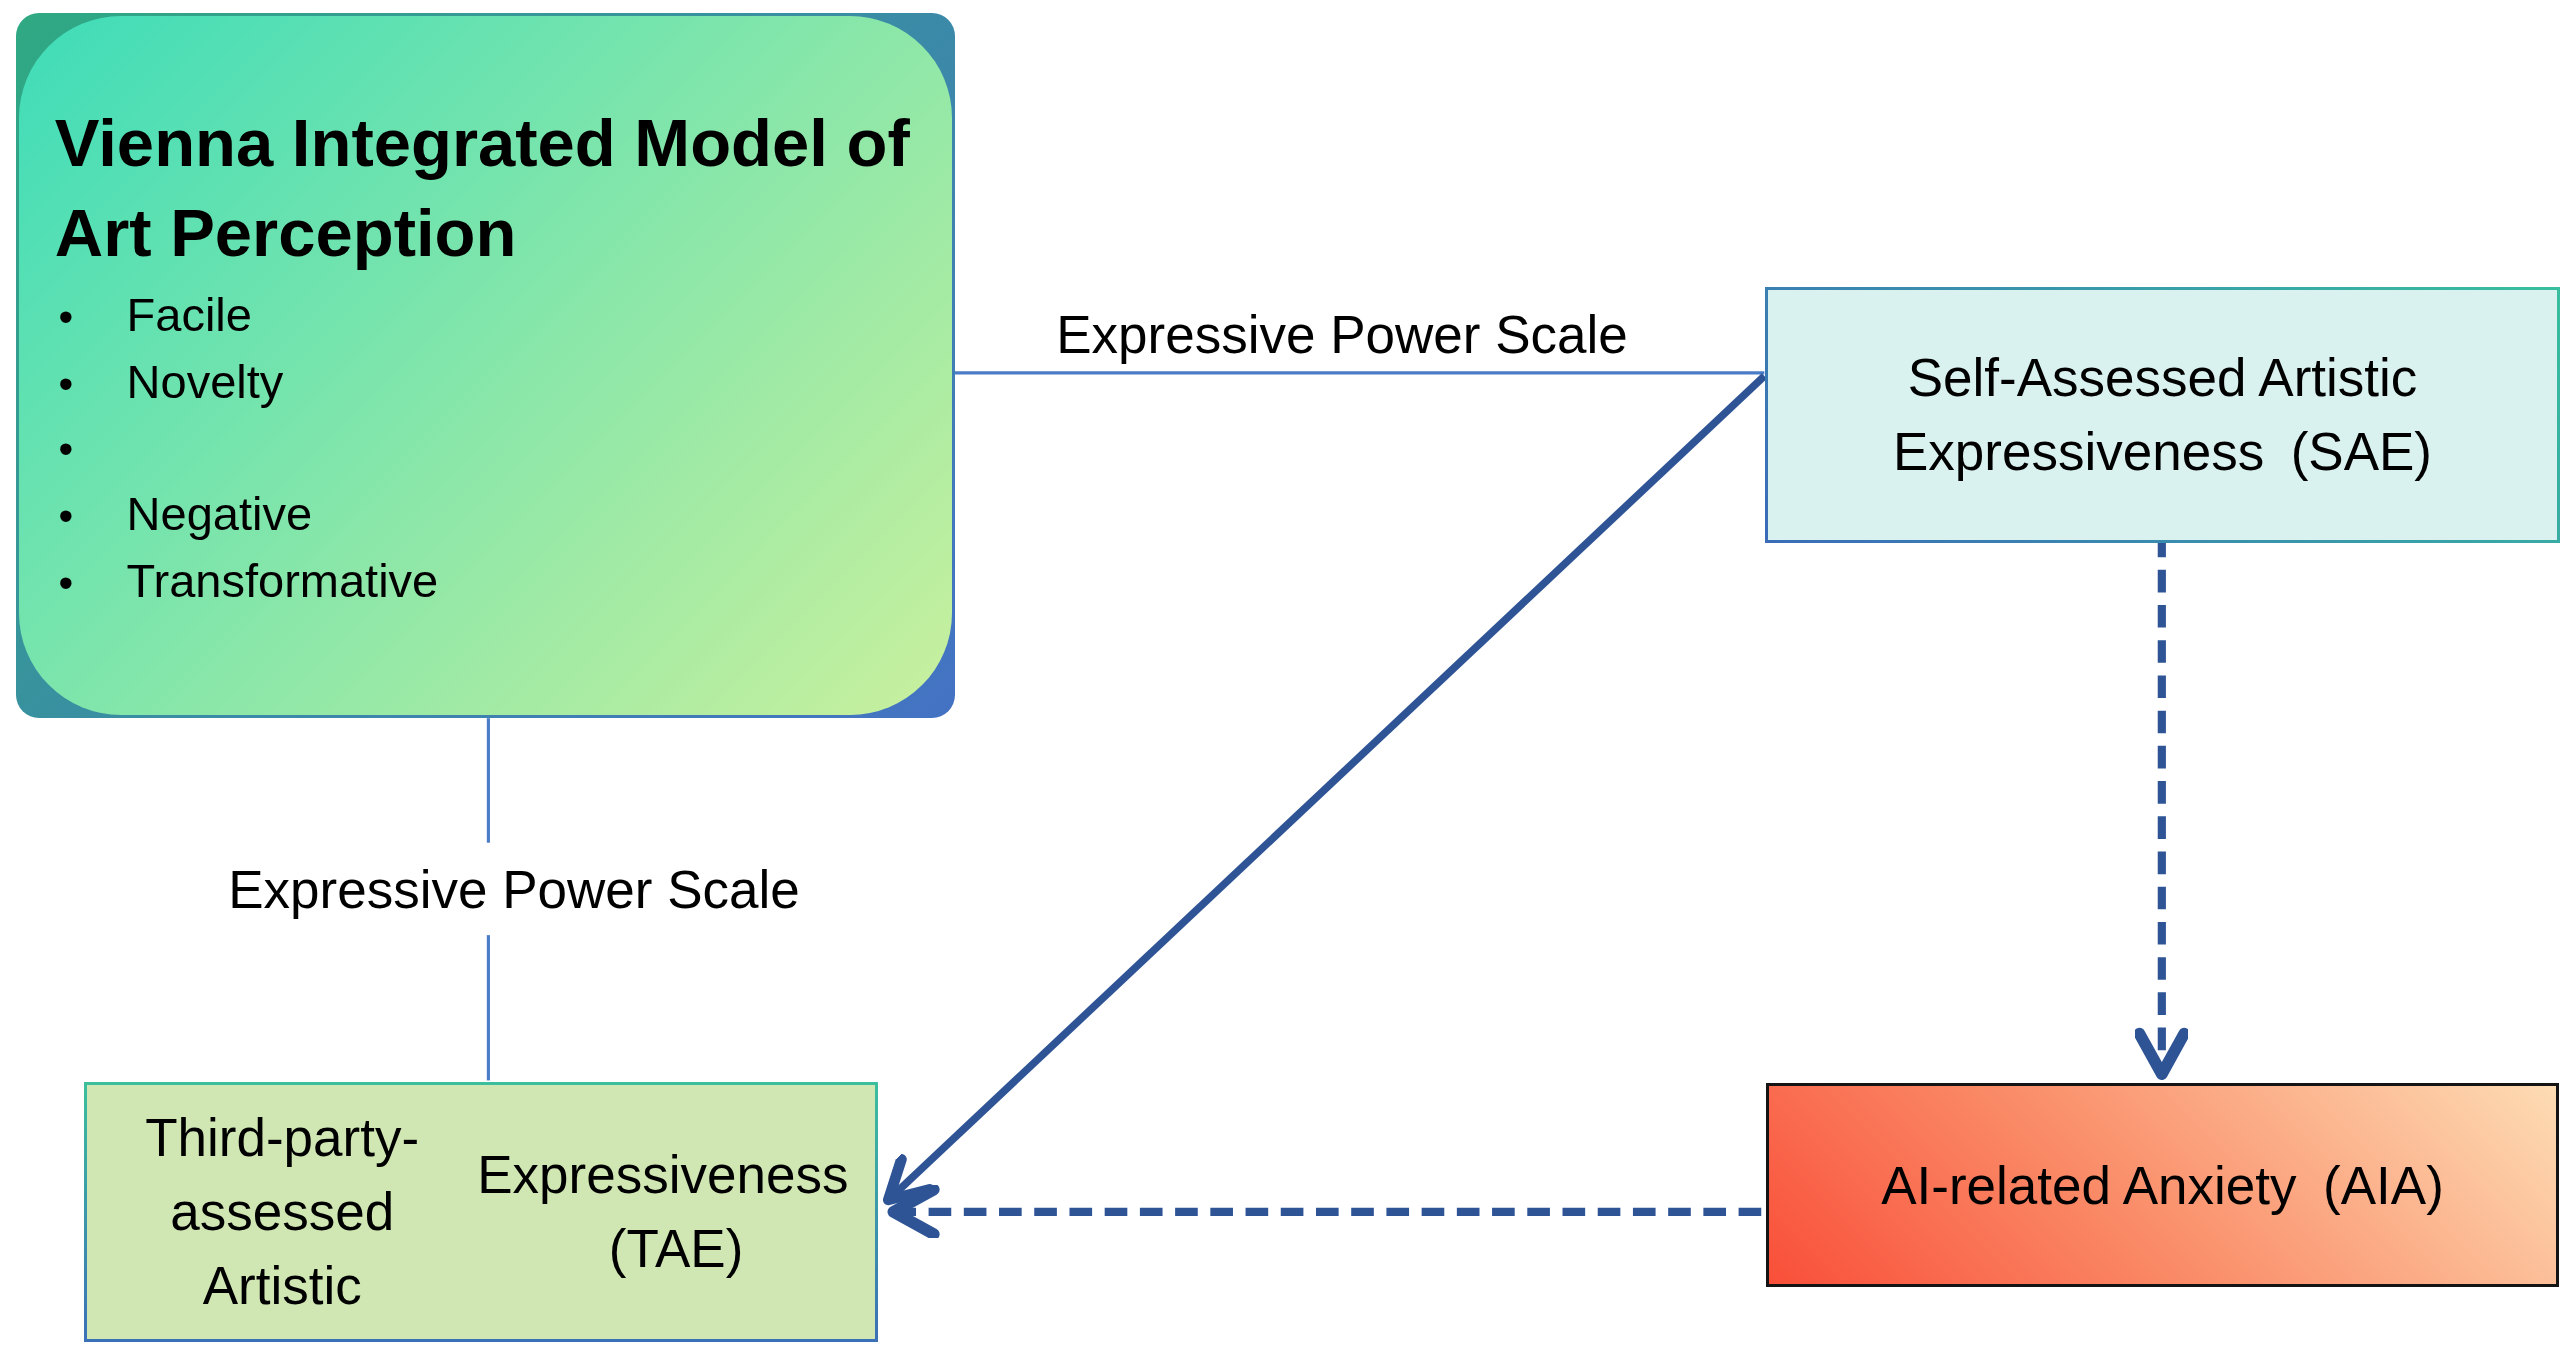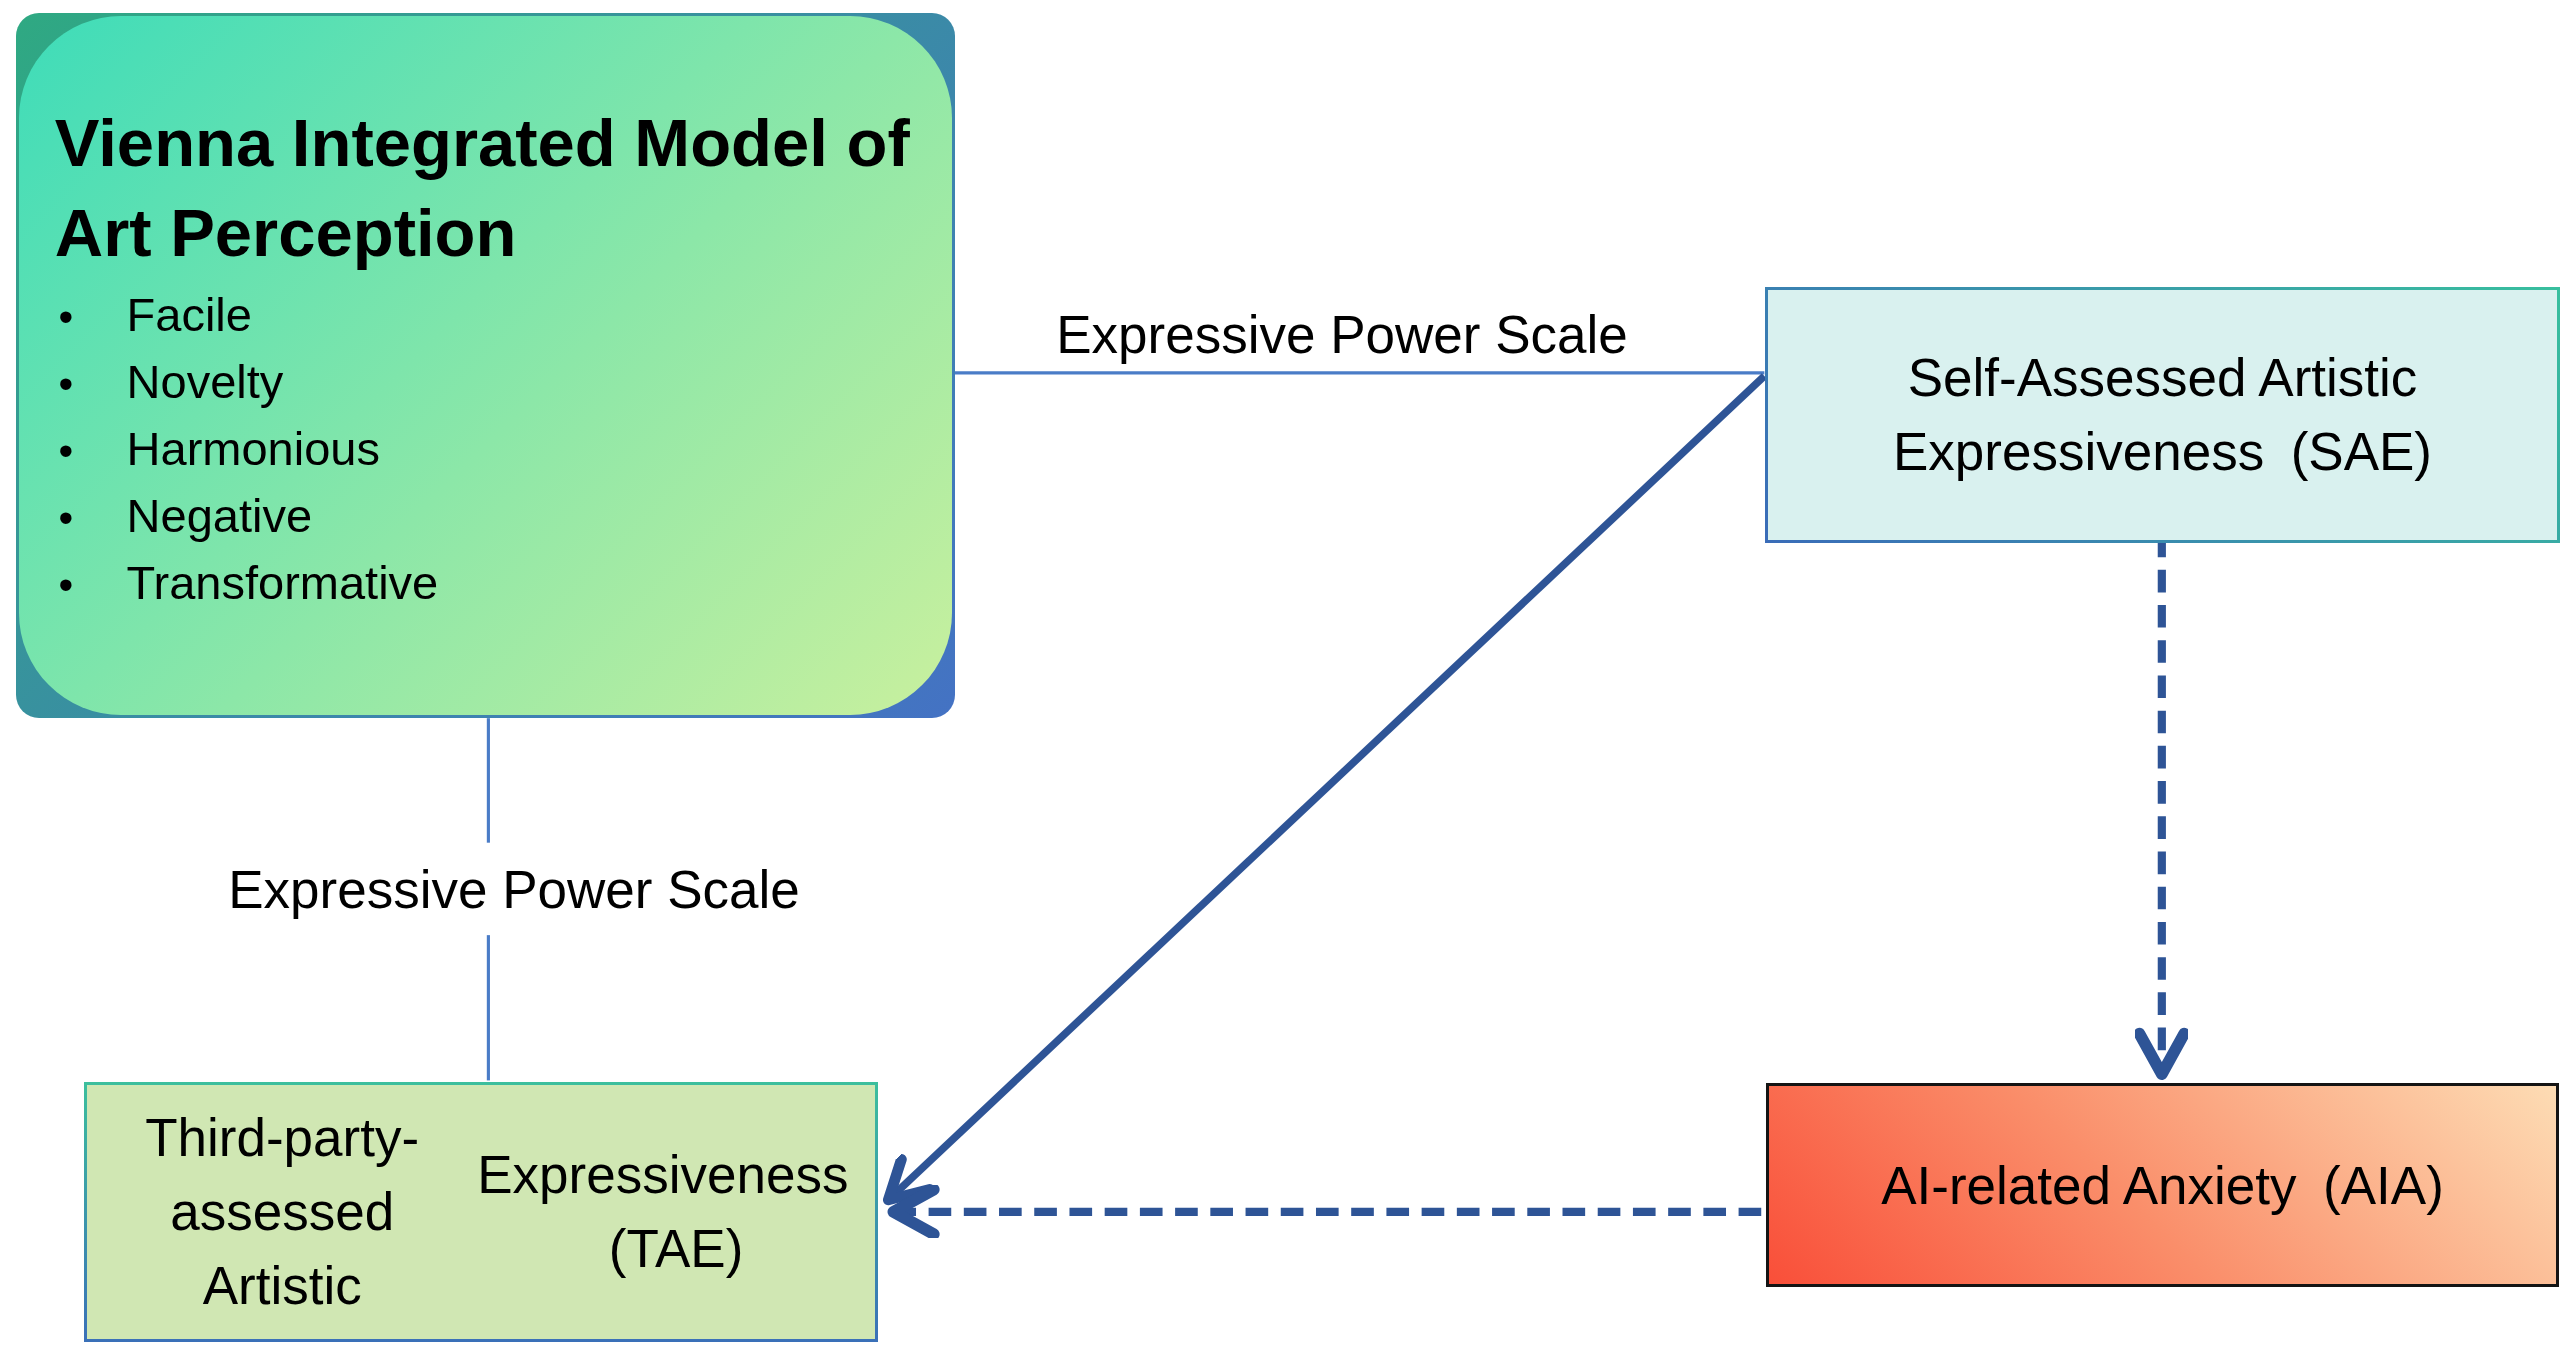--- a/index.html
+++ b/index.html
@@ -117,21 +117,20 @@
         <li>
           <span class="dot">•</span>
           <span>Facile</span>
         </li>
         <li>
           <span class="dot">•</span>
           <span>Novelty</span>
         </li>
         <li>
           <span class="dot">•</span>
-          <span>Harmonious</span>
         </li>
         <li>
           <span class="dot">•</span>
           <span>Negative</span>
         </li>
         <li>
           <span class="dot">•</span>
           <span>Transformative</span>
         </li>
       </ul>

